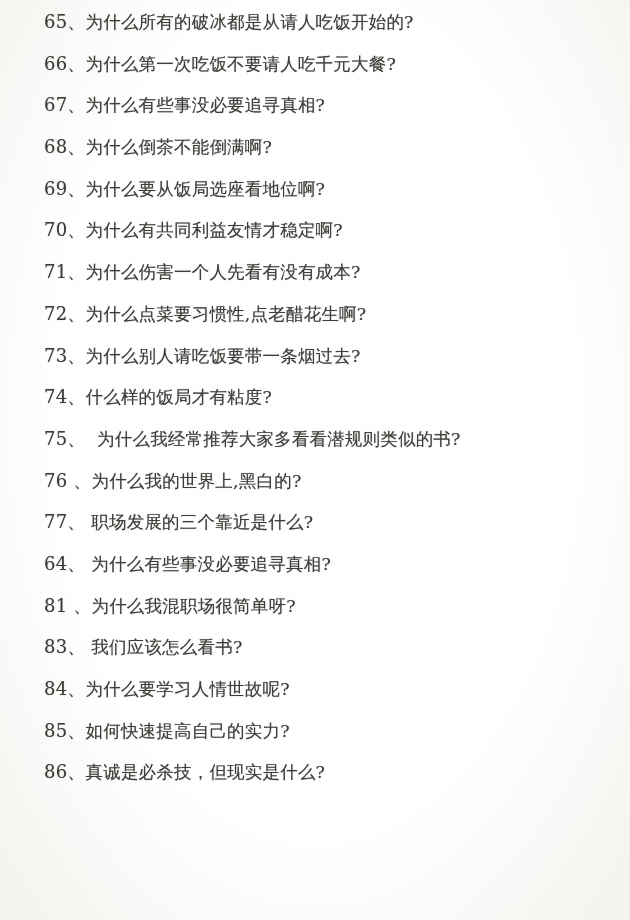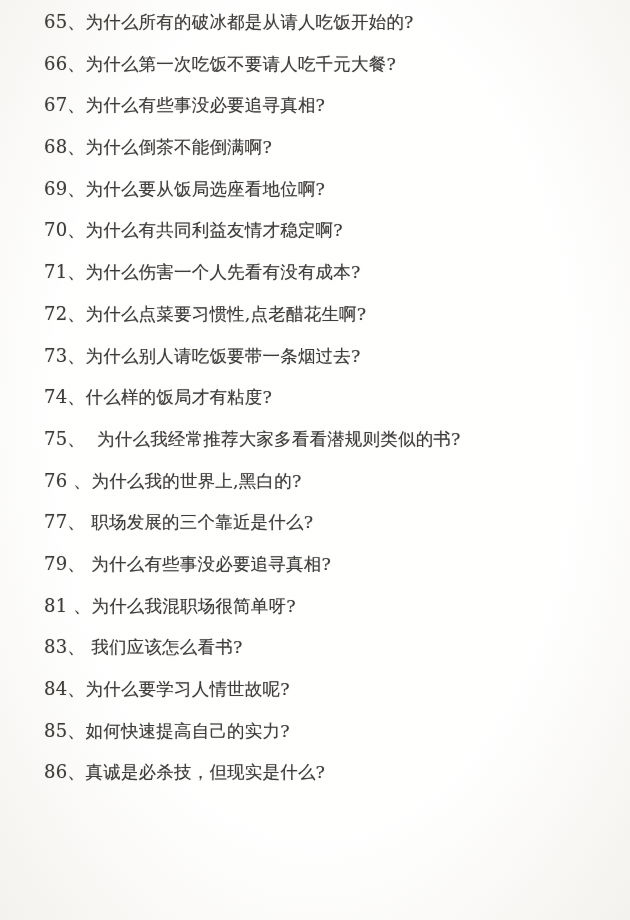--- a/index.html
+++ b/index.html
@@ -53,19 +53,19 @@
   <div class="line"><span class="num">68、</span><span class="txt">为什么倒茶不能倒满啊?</span></div>
   <div class="line"><span class="num">69、</span><span class="txt">为什么要从饭局选座看地位啊?</span></div>
   <div class="line"><span class="num">70、</span><span class="txt">为什么有共同利益友情才稳定啊?</span></div>
   <div class="line"><span class="num">71、</span><span class="txt">为什么伤害一个人先看有没有成本?</span></div>
   <div class="line"><span class="num">72、</span><span class="txt">为什么点菜要习惯性,点老醋花生啊?</span></div>
   <div class="line"><span class="num">73、</span><span class="txt">为什么别人请吃饭要带一条烟过去?</span></div>
   <div class="line"><span class="num">74、</span><span class="txt">什么样的饭局才有粘度?</span></div>
   <div class="line"><span class="num">75、</span><span class="txt">  为什么我经常推荐大家多看看潜规则类似的书?</span></div>
   <div class="line"><span class="num">76 、</span><span class="txt">为什么我的世界上,黑白的?</span></div>
   <div class="line"><span class="num">77、</span><span class="txt"> 职场发展的三个靠近是什么?</span></div>
-  <div class="line"><span class="num">79、</span><span class="txt"> 为什么有些事没必要追寻真相?</span></div>
+  <div class="line"><span class="num">64、</span><span class="txt"> 为什么有些事没必要追寻真相?</span></div>
   <div class="line"><span class="num">81 、</span><span class="txt">为什么我混职场很简单呀?</span></div>
   <div class="line"><span class="num">83、</span><span class="txt"> 我们应该怎么看书?</span></div>
   <div class="line"><span class="num">84、</span><span class="txt">为什么要学习人情世故呢?</span></div>
   <div class="line"><span class="num">85、</span><span class="txt">如何快速提高自己的实力?</span></div>
   <div class="line"><span class="num">86、</span><span class="txt">真诚是必杀技，但现实是什么?</span></div>
 </div>
 
 </body></html>

